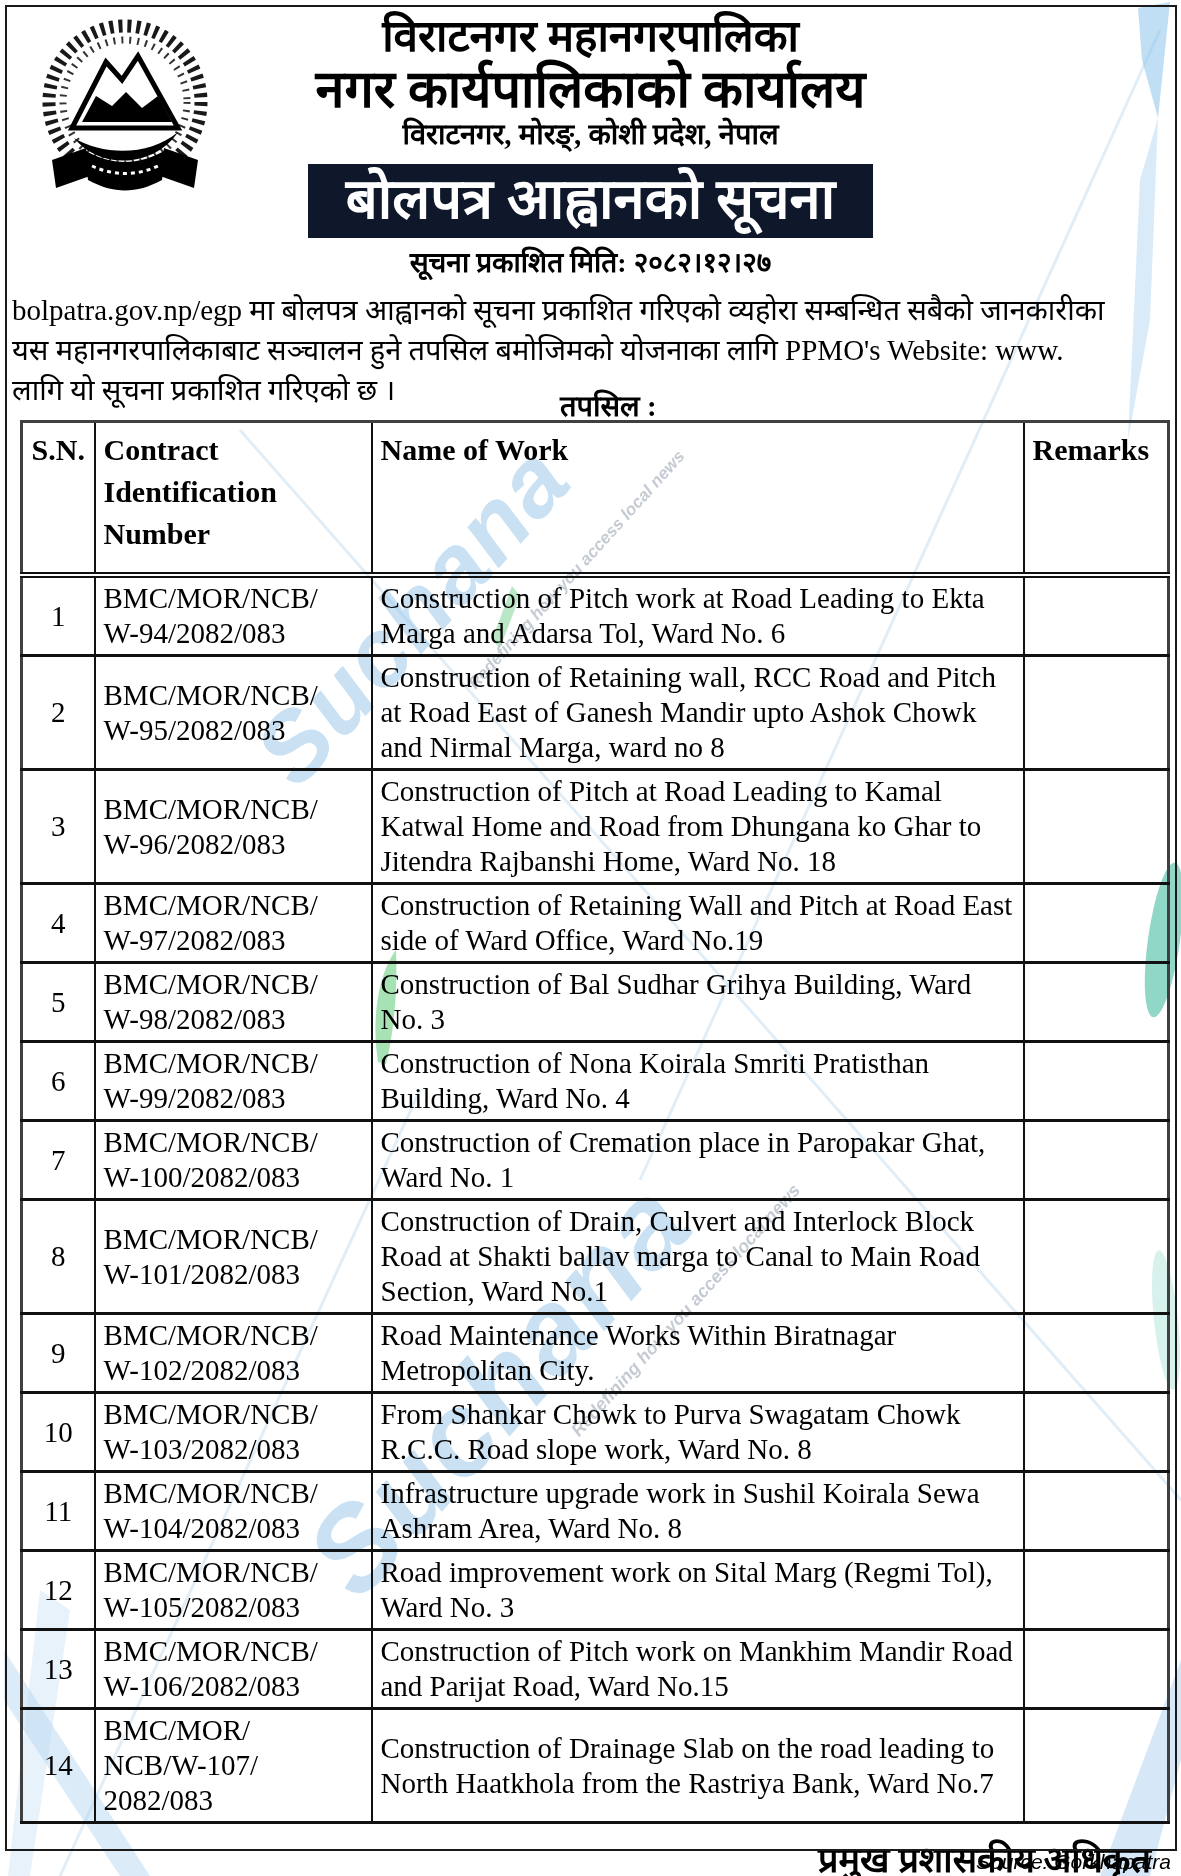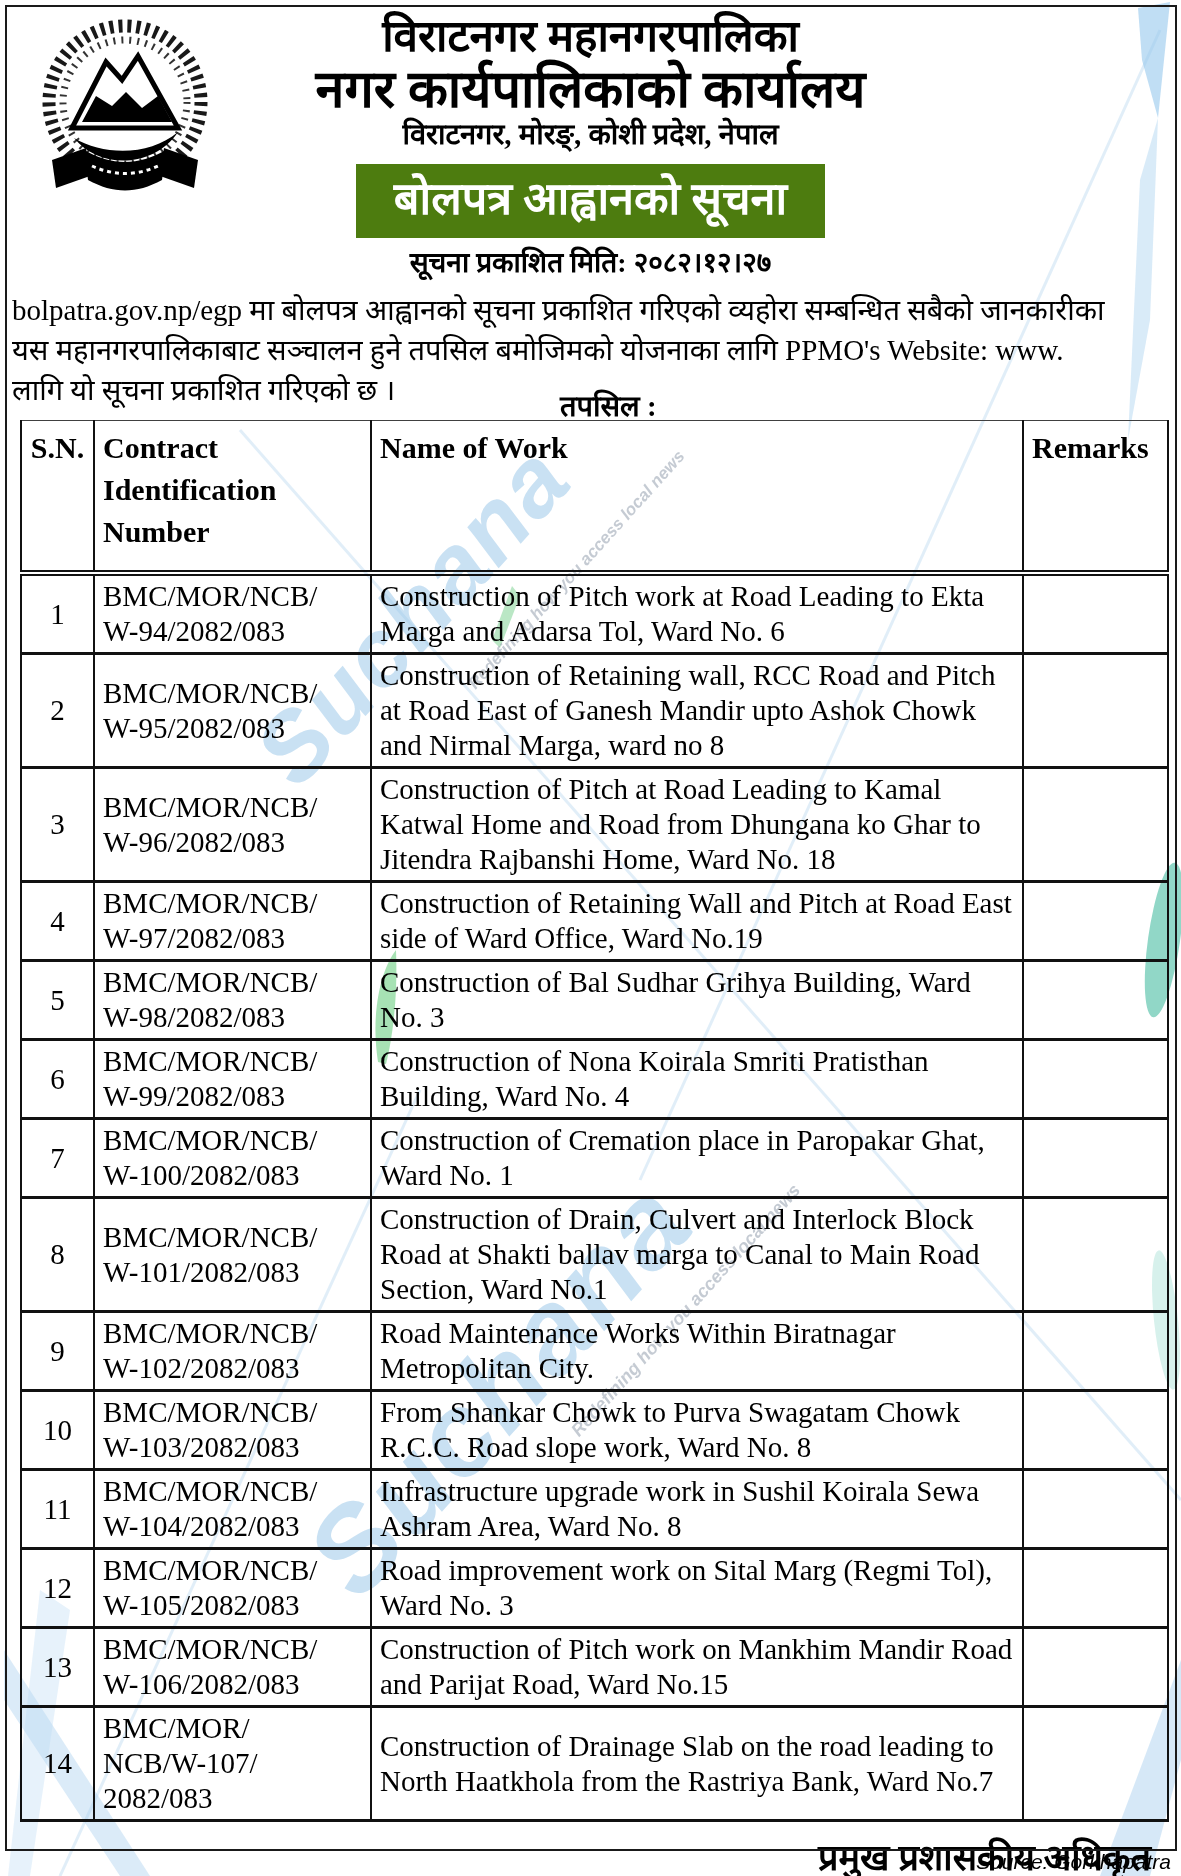--- a/index.html
+++ b/index.html
@@ -24,21 +24,21 @@
     font-style:italic;transform:rotate(-48deg);color:rgba(150,160,175,0.55);
     white-space:nowrap;font-weight:bold;
   }
   
   .header{position:relative;z-index:2;text-align:center;padding-top:12px;}
   .logo{position:absolute;left:34px;top:10px;width:182px;height:198px;z-index:3;}
   .title1{font-size:44px;font-weight:bold;line-height:50px;}
   .title2{font-size:52px;font-weight:bold;line-height:48px;margin-top:4px;}
   .address{font-size:29px;font-weight:bold;line-height:36px;margin-top:2px;}
   .banner{
-    display:inline-block;background:#4d7c0f;color:#fff;font-size:45px;font-weight:bold;
+    display:inline-block;background:#0f172a;color:#fff;font-size:56px;font-weight:bold;
     padding:10px 38px 14px 38px;margin-top:12px;line-height:50px;
   }
   .pubdate{font-size:28px;font-weight:bold;margin-top:8px;line-height:34px;}
   
   .intro{position:relative;z-index:2;margin:10px 12px 0 12px;font-size:29px;line-height:40px;}
   .intro-line{white-space:nowrap;}
   .line3wrap{position:relative;}
   .tapasil{position:absolute;left:548px;top:16px;font-weight:bold;}
   
   table.work{
@@ -46,21 +46,21 @@
     width:1147px;margin:10px 0 0 20px;background:transparent;
   }
   table.work col.c-sn{width:73px;}
   table.work col.c-cid{width:277px;}
   table.work col.c-work{width:652px;}
   table.work col.c-rem{width:145px;}
   table.work th, table.work td{
     border-left:2px solid #111;border-right:2px solid #111;
     padding:3px 8px;vertical-align:middle;
   }
-  table.work{border:1px solid #404040;}
+  table.work{border:3px solid #404040;}
   table.work thead th{
     font-size:30px;font-weight:bold;text-align:left;vertical-align:top;
     border-bottom:6px double #111;line-height:42px;padding-top:6px;height:140px;
   }
   table.work th.h-sn{text-align:center;}
   table.work tbody tr{border-bottom:3px solid #111;}
   table.work td{font-size:29px;line-height:35px;}
   td.td-sn{text-align:center;}
   td.td-cid{white-space:pre-line;}
   td.td-work{}

